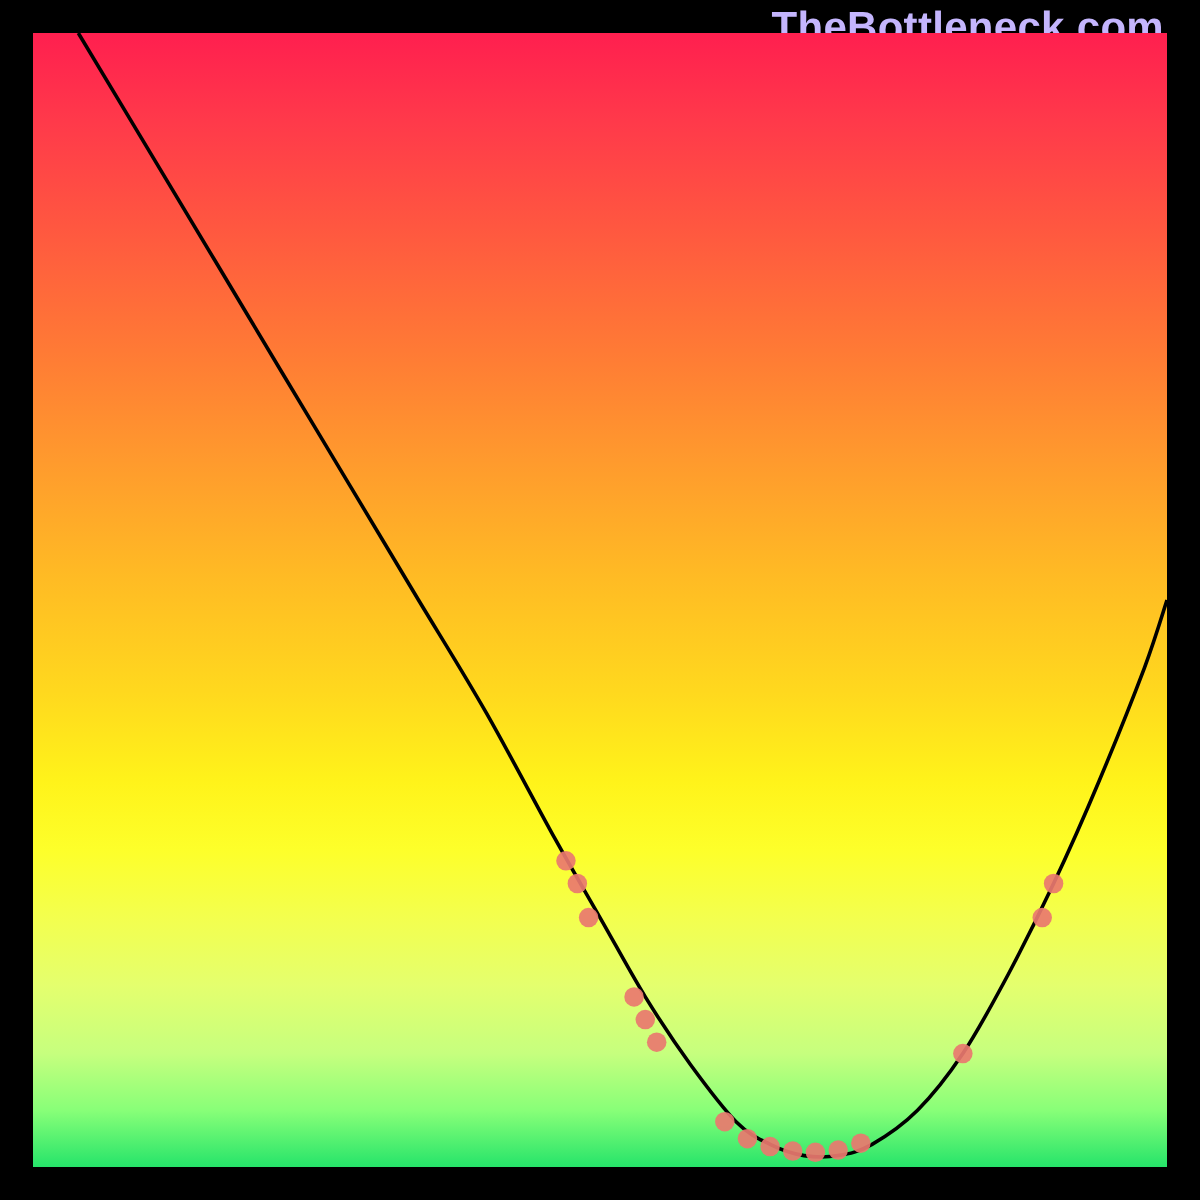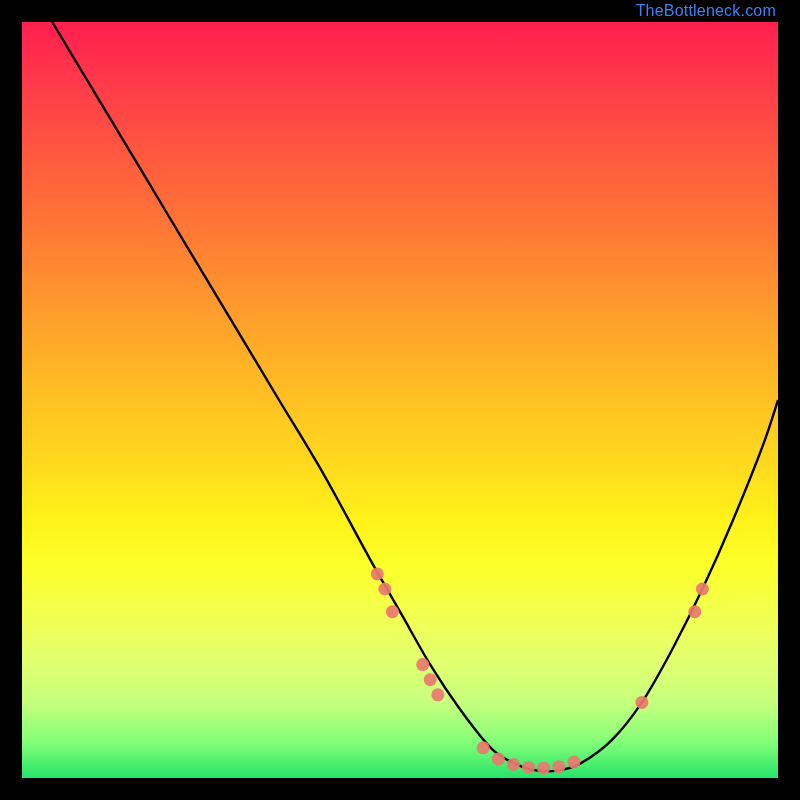--- a/index.html
+++ b/index.html
@@ -40,23 +40,23 @@
       #e4ff6e 84%,
       #c6ff7e 90%,
       #88ff78 95%,
       #26e46a 100%
     );
   }
   .watermark {
     position: absolute;
     top: 2px;
     right: 24px;
-    color: #3b82f6;
-    font-size: 16px;
-    font-weight: 400;
+    color: #c4b5fd;
+    font-size: 28px;
+    font-weight: 700;
     letter-spacing: 0.2px;
     user-select: none;
   }
 </style>
 </head>
 <body>
 
 <div class="watermark">TheBottleneck.com</div>
 
 <div class="frame">

